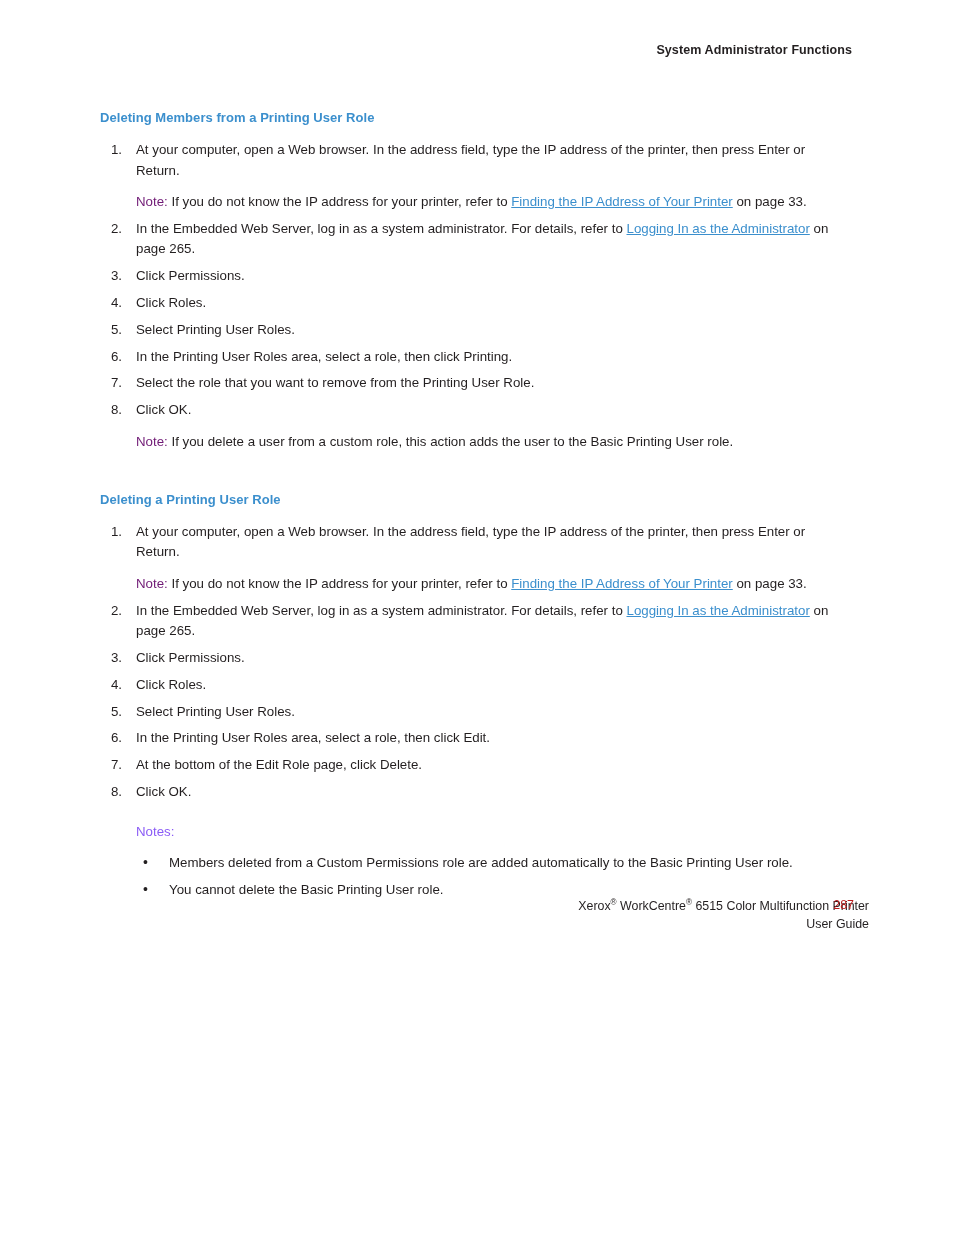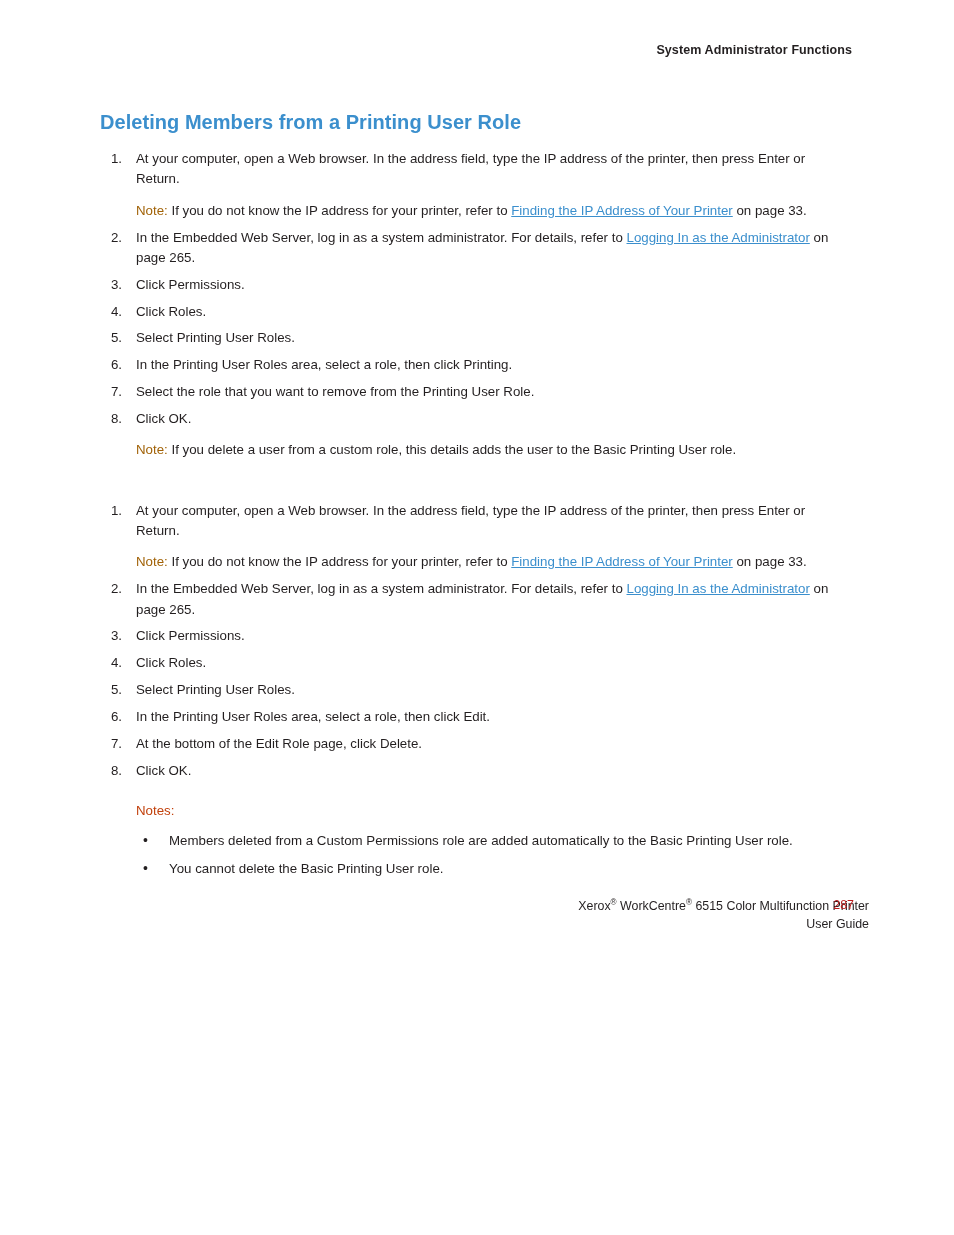--- a/index.html
+++ b/index.html
@@ -36,21 +36,21 @@
   
   .content {
     position: absolute;
     left: 100px;
     top: 110px;
     width: 750px;
   }
 
   h2.section-heading {
     color: #3b8fcd;
-    font-size: 20px;
+    font-size: 13px;
     font-weight: bold;
     margin: 0 0 14px 0;
     letter-spacing: 0.05px;
     line-height: 1.25;
   }
   .section + .section {
     margin-top: 40px;
   }
 
   
@@ -84,24 +84,24 @@
   .note {
     font-size: 13.3px;
     line-height: 1.53;
     color: #231f20;
     margin: 11px 0 13px 36px;
   }
   .note-inline {
     margin: 11px 0 2px 0;
   }
   .note-label {
-    color: #a16207;
+    color: #701a75;
   }
   .notes-label {
-    color: #c2410c;
+    color: #8b5cf6;
     font-size: 13.3px;
     line-height: 1.53;
     margin: 20px 0 10px 36px;
   }
 
   ul.note-bullets {
     list-style: none;
     margin: 0 0 0 36px;
     padding: 0;
   }
@@ -175,23 +175,24 @@
         <ol class="steps">
           <li class="step"><span class="num">1.</span><span><span>At your computer, open a Web browser. In the address field, type the IP address of the printer, then press </span><b>Enter</b><span> or </span><b>Return</b><span>.</span></span><div class="note note-inline"><span class="note-label">Note:</span><span> If you do not know the IP address for your printer, refer to </span><span class="xref">Finding the IP Address of Your Printer</span><span> on page 33.</span></div></li>
           <li class="step"><span class="num">2.</span><span><span>In the Embedded Web Server, log in as a system administrator. For details, refer to </span><span class="xref">Logging In as the Administrator</span><span> on page 265.</span></span></li>
           <li class="step"><span class="num">3.</span><span><span>Click </span><b>Permissions</b><span>.</span></span></li>
           <li class="step"><span class="num">4.</span><span><span>Click </span><b>Roles</b><span>.</span></span></li>
           <li class="step"><span class="num">5.</span><span><span>Select </span><b>Printing User Roles</b><span>.</span></span></li>
           <li class="step"><span class="num">6.</span><span><span>In the Printing User Roles area, select a role, then click </span><b>Printing</b><span>.</span></span></li>
           <li class="step"><span class="num">7.</span><span><span>Select the role that you want to remove from the Printing User Role.</span></span></li>
           <li class="step"><span class="num">8.</span><span><span>Click </span><b>OK</b><span>.</span></span></li>
         </ol>
-        <div class="note"><span class="note-label">Note:</span><span> If you delete a user from a custom role, this details adds the user to the Basic Printing User role.</span></div>
+        <div class="note"><span class="note-label">Note:</span><span> If you delete a user from a custom role, this action adds the user to the Basic Printing User role.</span></div>
       </div>
       <div class="section">
+        <h2 class="section-heading">Deleting a Printing User Role</h2>
         <ol class="steps">
           <li class="step"><span class="num">1.</span><span><span>At your computer, open a Web browser. In the address field, type the IP address of the printer, then press </span><b>Enter</b><span> or </span><b>Return</b><span>.</span></span><div class="note note-inline"><span class="note-label">Note:</span><span> If you do not know the IP address for your printer, refer to </span><span class="xref">Finding the IP Address of Your Printer</span><span> on page 33.</span></div></li>
           <li class="step"><span class="num">2.</span><span><span>In the Embedded Web Server, log in as a system administrator. For details, refer to </span><span class="xref">Logging In as the Administrator</span><span> on page 265.</span></span></li>
           <li class="step"><span class="num">3.</span><span><span>Click </span><b>Permissions</b><span>.</span></span></li>
           <li class="step"><span class="num">4.</span><span><span>Click </span><b>Roles</b><span>.</span></span></li>
           <li class="step"><span class="num">5.</span><span><span>Select </span><b>Printing User Roles</b><span>.</span></span></li>
           <li class="step"><span class="num">6.</span><span><span>In the Printing User Roles area, select a role, then click </span><b>Edit</b><span>.</span></span></li>
           <li class="step"><span class="num">7.</span><span><span>At the bottom of the Edit Role page, click </span><b>Delete</b><span>.</span></span></li>
           <li class="step"><span class="num">8.</span><span><span>Click </span><b>OK</b><span>.</span></span></li>
         </ol>

